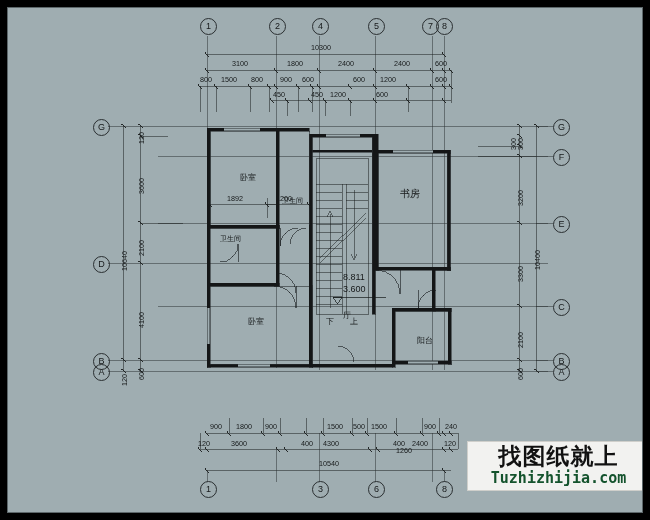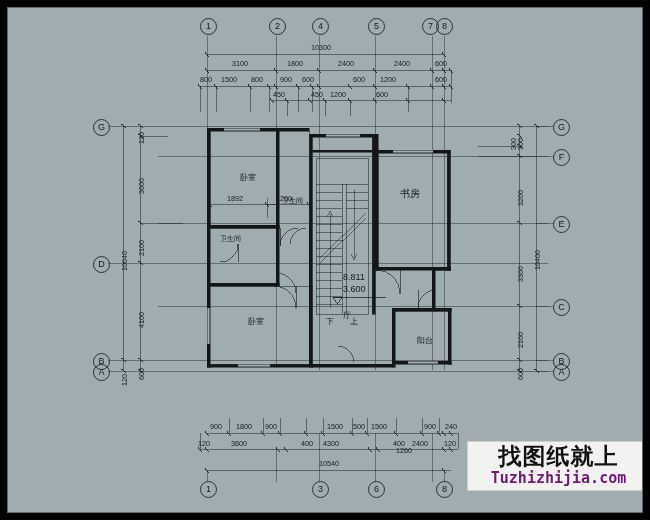--- a/index.html
+++ b/index.html
@@ -13,21 +13,21 @@
   .tx.vert{transform:rotate(-90deg);transform-origin:0 0;}
   .cjk{font-family:"DejaVu Sans",sans-serif;}
   .axlab{position:absolute;width:15px;height:15px;border:1px solid #2a2f31;border-radius:50%;
          background:transparent;color:#16191a;font-size:9px;text-align:center;line-height:14px;}
   .dimtx{font-size:7.2px;}
   #wm{position:absolute;left:459px;top:433px;width:183px;height:50px;background:#f2f2f0;
       border:1px solid #cfcfcb;box-sizing:border-box;text-align:center;overflow:hidden;}
   #wm .l1{font-family:"DejaVu Sans",sans-serif;font-size:23px;font-weight:bold;color:#111;
           letter-spacing:1px;line-height:26px;margin-top:1px;}
   #wm .l2{font-family:"DejaVu Sans Mono","Liberation Mono",monospace;font-size:15px;font-weight:bold;
-          color:#701a75;line-height:18px;letter-spacing:0px;}
+          color:#14532d;line-height:18px;letter-spacing:0px;}
   #title{position:absolute;left:0;top:487px;width:636px;text-align:center;
          font-family:"DejaVu Sans",sans-serif;font-size:11px;color:#0d0f10;}
   #title span{border-bottom:1px solid #0d0f10;padding-bottom:1px;}
 </style>
 </head>
 <body>
 
 <div id="frame">
   <div id="sheet">
 

